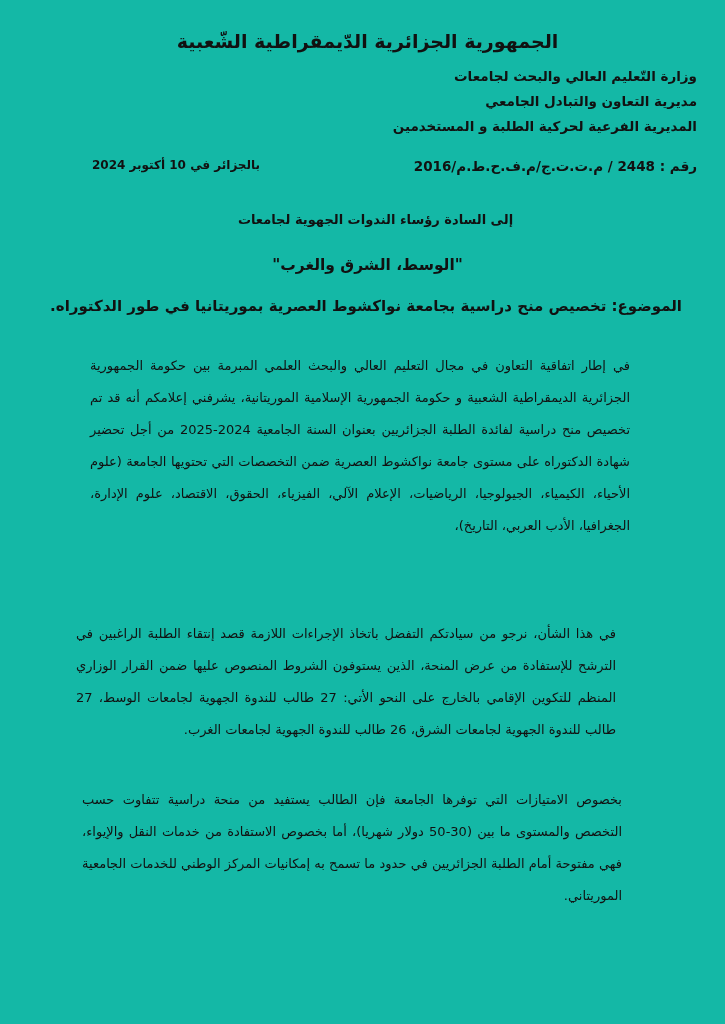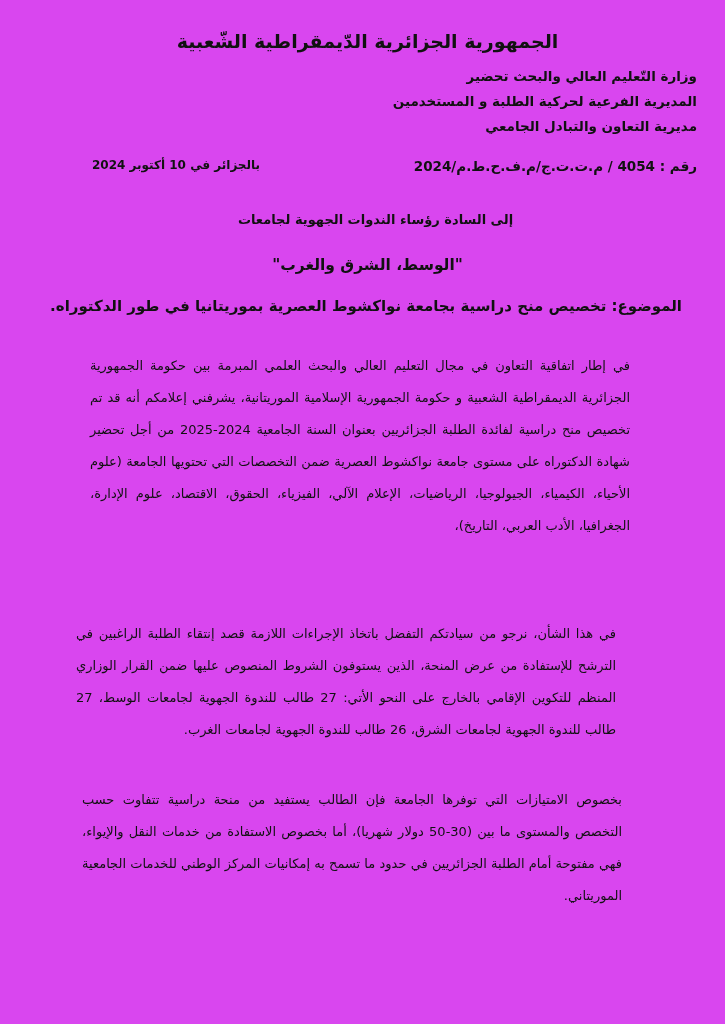--- a/index.html
+++ b/index.html
@@ -13,21 +13,21 @@
       position: relative;
       overflow: hidden;
       color: #111111;
       font-family: "DejaVu Sans", sans-serif;
     }
     .page {
       position: absolute;
       left: 0; top: 0;
       width: 725px;
       height: 1024px;
-      background: #d946ef;
+      background: #14b8a6;
     }
     .abs { position: absolute; white-space: nowrap; }
 
     .republic {
       top: 30px;
       left: 0; width: 725px;
       text-align: center;
       font-size: 19px;
       font-weight: bold;
       padding-left: 10px;
@@ -100,26 +100,26 @@
     .para3 { top: 776px; }
   </style>
 </head>
 <body>
 
 <div class="page">
 
   <div class="abs republic">الجمهورية الجزائرية الدّيمقراطية الشّعبية</div>
 
   <div class="abs ministry-block">
-    <span class="line">وزارة التّعليم العالي والبحث تحضير</span>
+    <span class="line">وزارة التّعليم العالي والبحث لجامعات</span>
+    <span class="line">مديرية التعاون والتبادل الجامعي</span>
     <span class="line">المديرية الفرعية لحركية الطلبة و المستخدمين</span>
-    <span class="line">مديرية التعاون والتبادل الجامعي</span>
   </div>
 
-  <div class="abs ref-line">رقم : 4054 / م.ت.ت.ج/م.ف.ح.ط.م/2024</div>
+  <div class="abs ref-line">رقم : 2448 / م.ت.ت.ج/م.ف.ح.ط.م/2016</div>
 
   <div class="abs date-line">بالجزائر في  10 أكتوبر 2024</div>
 
   <div class="abs addressee">إلى السادة رؤساء الندوات الجهوية لجامعات</div>
 
   <div class="abs regions">"الوسط، الشرق والغرب"</div>
 
   <div class="abs subject">الموضوع: تخصيص  منح دراسية بجامعة نواكشوط العصرية بموريتانيا في طور الدكتوراه.</div>
 
   <p class="body-para para1" style="margin:0;">في إطار اتفاقية التعاون في مجال التعليم العالي والبحث العلمي المبرمة بين حكومة الجمهورية الجزائرية الديمقراطية الشعبية و حكومة الجمهورية الإسلامية الموريتانية، يشرفني إعلامكم أنه قد تم تخصيص  منح دراسية  لفائدة الطلبة الجزائريين بعنوان السنة الجامعية 2024-2025 من أجل تحضير شهادة الدكتوراه على مستوى جامعة نواكشوط العصرية ضمن التخصصات التي تحتويها الجامعة (علوم الأحياء، الكيمياء، الجيولوجيا، الرياضيات، الإعلام الآلي، الفيزياء، الحقوق، الاقتصاد، علوم الإدارة، الجغرافيا، الأدب العربي، التاريخ)،</p>

